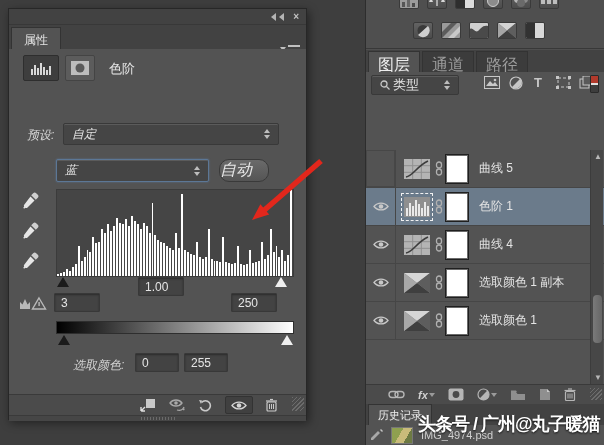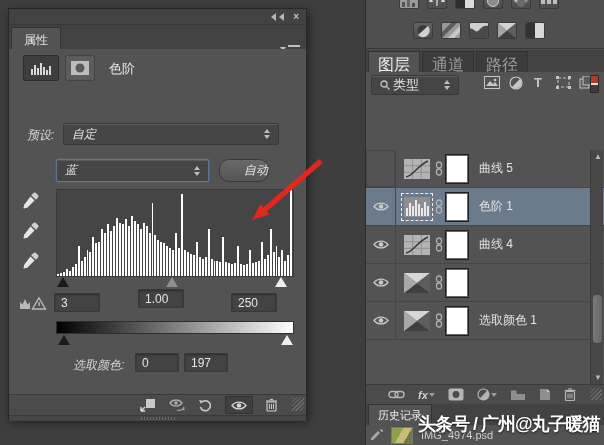--- a/index.html
+++ b/index.html
@@ -33,21 +33,21 @@
   .props-title { position:absolute; left:100px; top:11px; font-size:13px; color:#e6e6e6; }
 
   .field-label { color:#d4d4d4; font-size:12px; }
   .select { background:#454545; border:1px solid #393939; box-shadow:inset 0 1px 0 #5b5b5b;
     border-radius:2px; color:#e3e3e3; display:flex; align-items:center; padding:0 8px; }
   .select .updown { margin-left:auto; display:flex; flex-direction:column; gap:2px; }
   .tri-u-s { width:0; height:0; border-left:3.5px solid transparent; border-right:3.5px solid transparent; border-bottom:4px solid #bdbdbd; }
   .tri-d-s { width:0; height:0; border-left:3.5px solid transparent; border-right:3.5px solid transparent; border-top:4px solid #bdbdbd; }
   .channel-select { border-color:#5c7796; box-shadow:inset 0 1px 0 #5b5b5b, 0 0 2px #5c7796; }
   .btn { background:linear-gradient(#6a6a6a,#555); border:1px solid #3a3a3a; border-radius:10px;
-    color:#e8e8e8; display:flex; align-items:center; justify-content:flex-end; font-size:12px; }
+    color:#e8e8e8; display:flex; align-items:center; justify-content:flex-start; font-size:16px; }
 
   .histogram { position:absolute; left:47px; top:140px; width:238px; height:88px;
     background:#454545; border:1px solid #3b3b3b; display:flex; align-items:flex-end; gap:0; overflow:hidden; }
   .hbar { flex:1 0 auto; background:#fff; margin-right:1px; }
   .slider-row { position:absolute; left:47px; top:228px; width:238px; height:12px; }
   .tri-up { position:absolute; width:0; height:0; border-left:6px solid transparent; border-right:6px solid transparent; border-bottom:10px solid #1b1b1b; }
   .tri-up.gray { border-bottom-color:#8f8f8f; }
   .tri-up.white { border-bottom-color:#efefef; }
 
   .num-field { position:absolute; height:19px; width:46px; background:#434343; border:1px solid #383838;
@@ -292,30 +292,30 @@
     </div>
 
     <span class="abs" style="left:10px; top:246px;">
       <svg width="28" height="15" viewBox="0 0 28 15">
           <path d="M1 14V7l2.5 2.5L6 4l2.5 5.5L11 7v7z" fill="#b9b9b9"></path>
           <path d="M20 3l6.5 11h-13z" fill="none" stroke="#b9b9b9" stroke-width="1.4"></path>
           <rect x="19.4" y="7" width="1.4" height="4" fill="#b9b9b9"></rect>
         </svg>
     </span>
     <div class="num-field" style="left:45px; top:244px;">3</div>
-    <div class="num-field" style="left:129px; top:240px;">1.00</div>
+    <div class="num-field" style="left:129px; top:228px;">1.00</div>
     <div class="num-field" style="left:222px; top:244px;">250</div>
 
     <div class="gradient-bar"></div>
     <span class="tri-up" style="left:49px; top:286px;"></span>
     <span class="tri-up white" style="left:272px; top:286px;"></span>
 
     <span class="field-label abs" style="left:64px; top:308px;">选取颜色:</span>
     <div class="num-field" style="left:126px; top:304px; width:44px;">0</div>
-    <div class="num-field" style="left:175px; top:304px; width:44px;">197</div>
+    <div class="num-field" style="left:175px; top:304px; width:44px;">255</div>
   </div>
 
   <div class="props-toolbar">
     <span class="tool-ic">
       <svg width="16" height="14" viewBox="0 0 16 14">
           <rect x="6" y="1" width="9" height="9" fill="#c9c9c9"></rect>
           <path d="M1 13l4-4M1 13h4M1 13V9" stroke="#e0e0e0" stroke-width="1.4" fill="none"></path>
         </svg>
     </span>
     <span class="tool-ic">
@@ -649,20 +649,21 @@
             </svg>
           </span>
         </span>
     <span class="link-col">
       <svg width="8" height="15" viewBox="0 0 8 15">
             <rect x="1.5" y="1" width="5" height="6" rx="2.5" fill="none" stroke="#b0b0b0" stroke-width="1.3"></rect>
             <rect x="1.5" y="8" width="5" height="6" rx="2.5" fill="none" stroke="#b0b0b0" stroke-width="1.3"></rect>
           </svg>
     </span>
     <span class="mask-thumb"></span>
+    <span class="layer-label">选取颜色 1 副本</span>
   </div>
 
   <div class="layer-row">
     <span class="eye-cell">
       <svg width="16" height="11" viewBox="0 0 16 11">
             <path d="M1 5.5C4.5 1 11.5 1 15 5.5 11.5 10 4.5 10 1 5.5z" fill="none" stroke="#c8c8c8" stroke-width="1.3"></path>
             <circle cx="8" cy="5.5" r="2.3" fill="#c8c8c8"></circle>
           </svg>
     </span>
     <span class="thumb-wrap">

